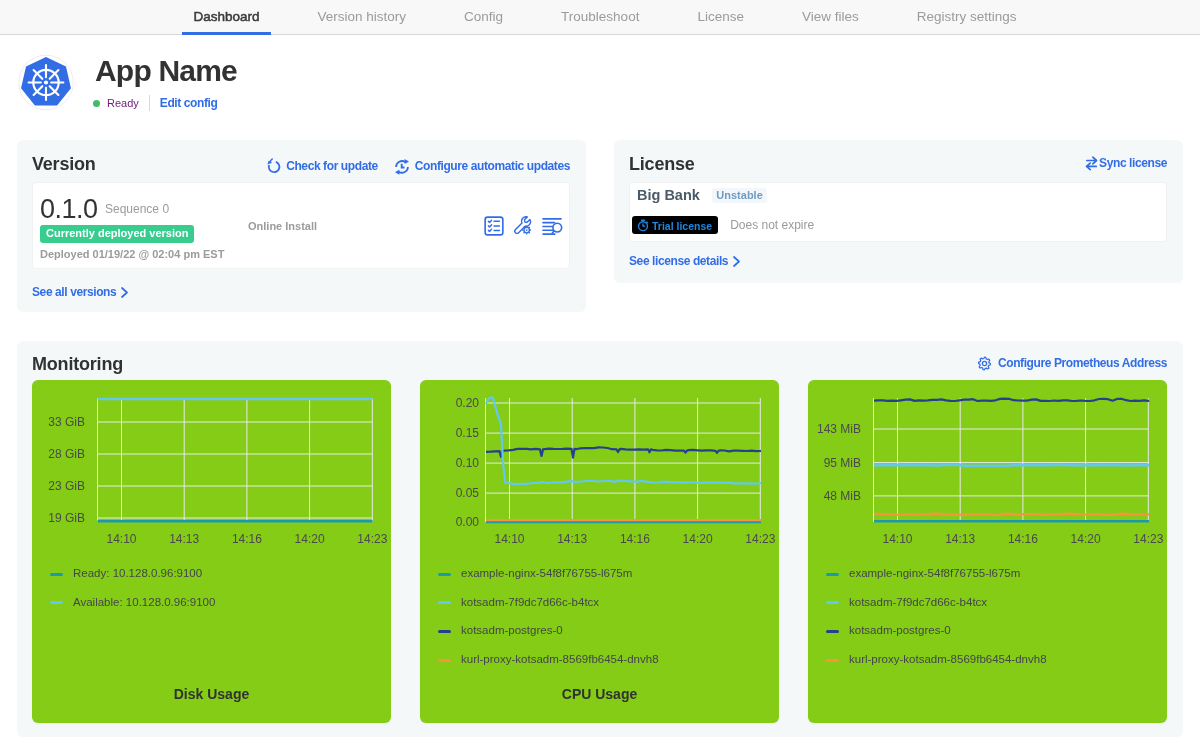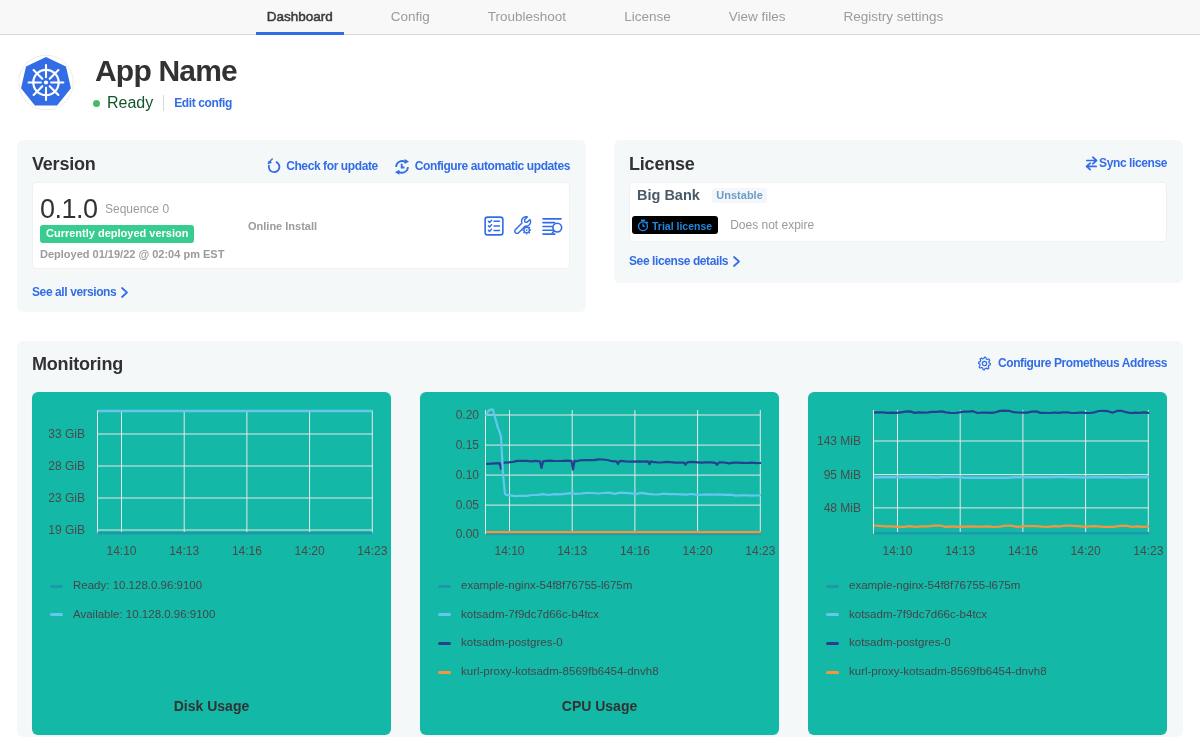--- a/index.html
+++ b/index.html
@@ -3,27 +3,28 @@
 * { margin:0; padding:0; box-sizing:border-box; }
 html,body { width:1200px; height:746px; font-family:"Liberation Sans", sans-serif; background:#ffffff; position:relative; overflow:hidden; }
 .nav { position:absolute; left:0; top:0; width:1200px; height:35px; background:#f8f8f8; border-bottom:1px solid #d5d8d9;text-align:right; }
 .tabs { position:absolute; left:0; top:0; width:100%; height:35px; display:flex; justify-content:center; padding-left:10px; }
 .tab { margin:0 18px; padding:0 11px; font-size:13.5px; color:#9b9b9b; line-height:34px; height:35px; }
 .tab.active { color:#3a3a3a; -webkit-text-stroke:0.5px #3a3a3a; border-bottom:3px solid #326de6; }
 .card { position:absolute; background:#f5f8f9; border-radius:6px; }
 .inner { position:absolute; background:#ffffff; border:1px solid #f0f1f2; border-radius:4px; }
 .ctitle { position:absolute; font-size:18px; font-weight:700; color:#323232; letter-spacing:-0.2px; }
 .link { font-size:12px; font-weight:700; color:#326de6; letter-spacing:-0.4px; white-space:nowrap; }
-.chartcard { position:absolute; top:392px; width:359px; height:343px; background:#14b8a6; border-radius:6px; box-shadow:0 1px 2px rgba(0,0,0,0.04); }
+.chartcard { position:absolute; top:380px; width:359px; height:343px; background:#84cc16; border-radius:6px; box-shadow:0 1px 2px rgba(0,0,0,0.04); }
 .charttitle { position:absolute; left:0; top:306px; width:100%; text-align:center; font-size:14px; font-weight:700; color:#323232; }
 </style></head>
 <body>
 <div class="nav">
     <div class="tabs">
 <div class="tab active">Dashboard</div>
+      <div class="tab">Version history</div>
       <div class="tab">Config</div>
       <div class="tab">Troubleshoot</div>
       <div class="tab">License</div>
       <div class="tab">View files</div>
       <div class="tab">Registry settings</div>
 </div>
   </div>
 
 <svg width="56" height="57" viewBox="0 0 56 57" style="position:absolute;left:18px;top:54px">
     <circle cx="28" cy="28.5" r="27.3" fill="#ffffff" stroke="#ededed" stroke-width="1"></circle>
@@ -41,21 +42,21 @@
           <line x1="-3.7" y1="-3.7" x2="-12.4" y2="-12.4"></line>
           <line x1="3.7" y1="3.7" x2="12.4" y2="12.4"></line>
         </g>
       </g>
       <circle r="2.1" fill="#ffffff"></circle>
     </g>
   </svg>
 <div style="position:absolute;left:95px;top:55px;font-size:30px;line-height:32px;font-weight:700;color:#323232;letter-spacing:-0.8px">App Name</div>
 <div style="position:absolute;left:93px;top:94px;height:18px;display:flex;align-items:center">
 <span style="width:7px;height:7px;border-radius:50%;background:#44bb66;display:inline-block"></span>
-<span style="margin-left:7px;font-size:16px;color:#14532d">Ready</span>
+<span style="margin-left:7px;font-size:11px;color:#701a75">Ready</span>
 <span style="margin-left:10px;width:1px;height:16px;background:#d9d9d9;display:inline-block"></span>
 <span class="link" style="margin-left:10px">Edit config</span>
 </div>
 
 <div class="card" style="left:17px;top:140px;width:569px;height:172px">
   <div class="ctitle" style="left:15px;top:14px">Version</div>
   <div style="position:absolute;right:16px;top:14px;display:flex;font-size:11px;letter-spacing:0;align-items:flex-end">
     <span class="link"><svg width="15" height="16" viewBox="0 0 15 16" style="position:relative;top:3px">
           <path d="M9.9,3.8 A5.3 5.3 0 1 1 3.1,7.0" fill="none" stroke="#326de6" stroke-width="1.8"></path>
           <path d="M6.2,1.0 Q4.7,2.2 3.8,4.1" fill="none" stroke="#326de6" stroke-width="1.6" stroke-linecap="round"></path>

